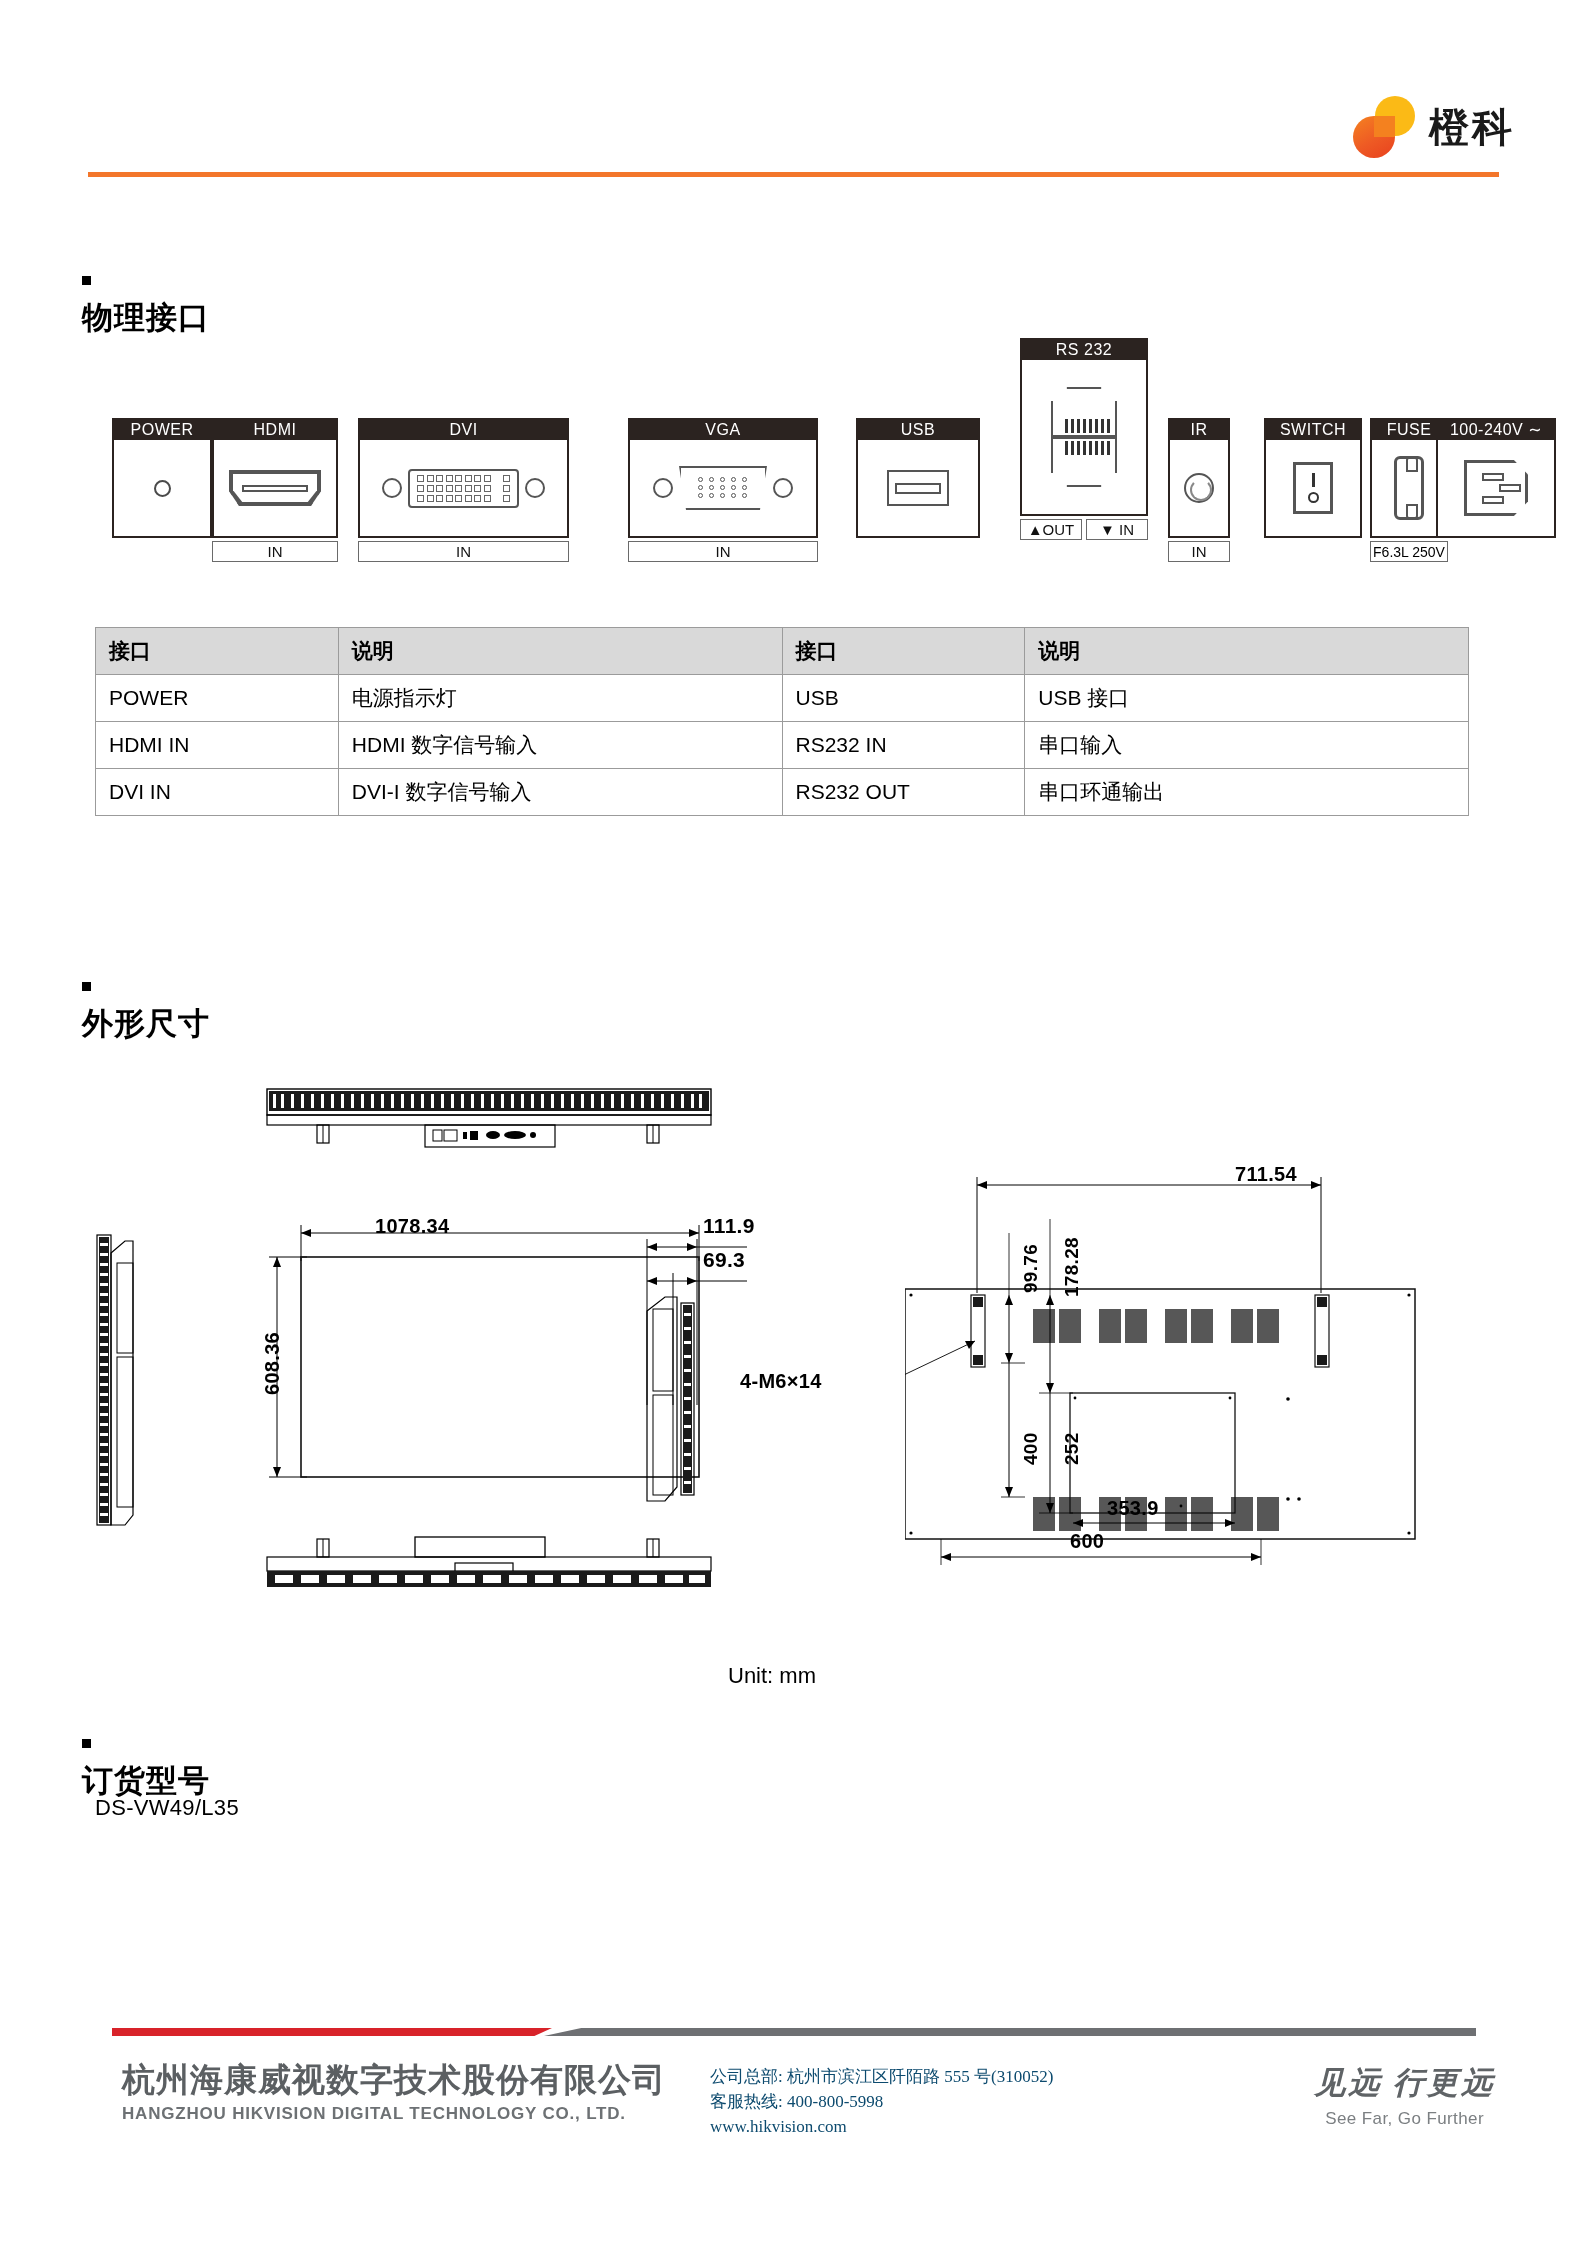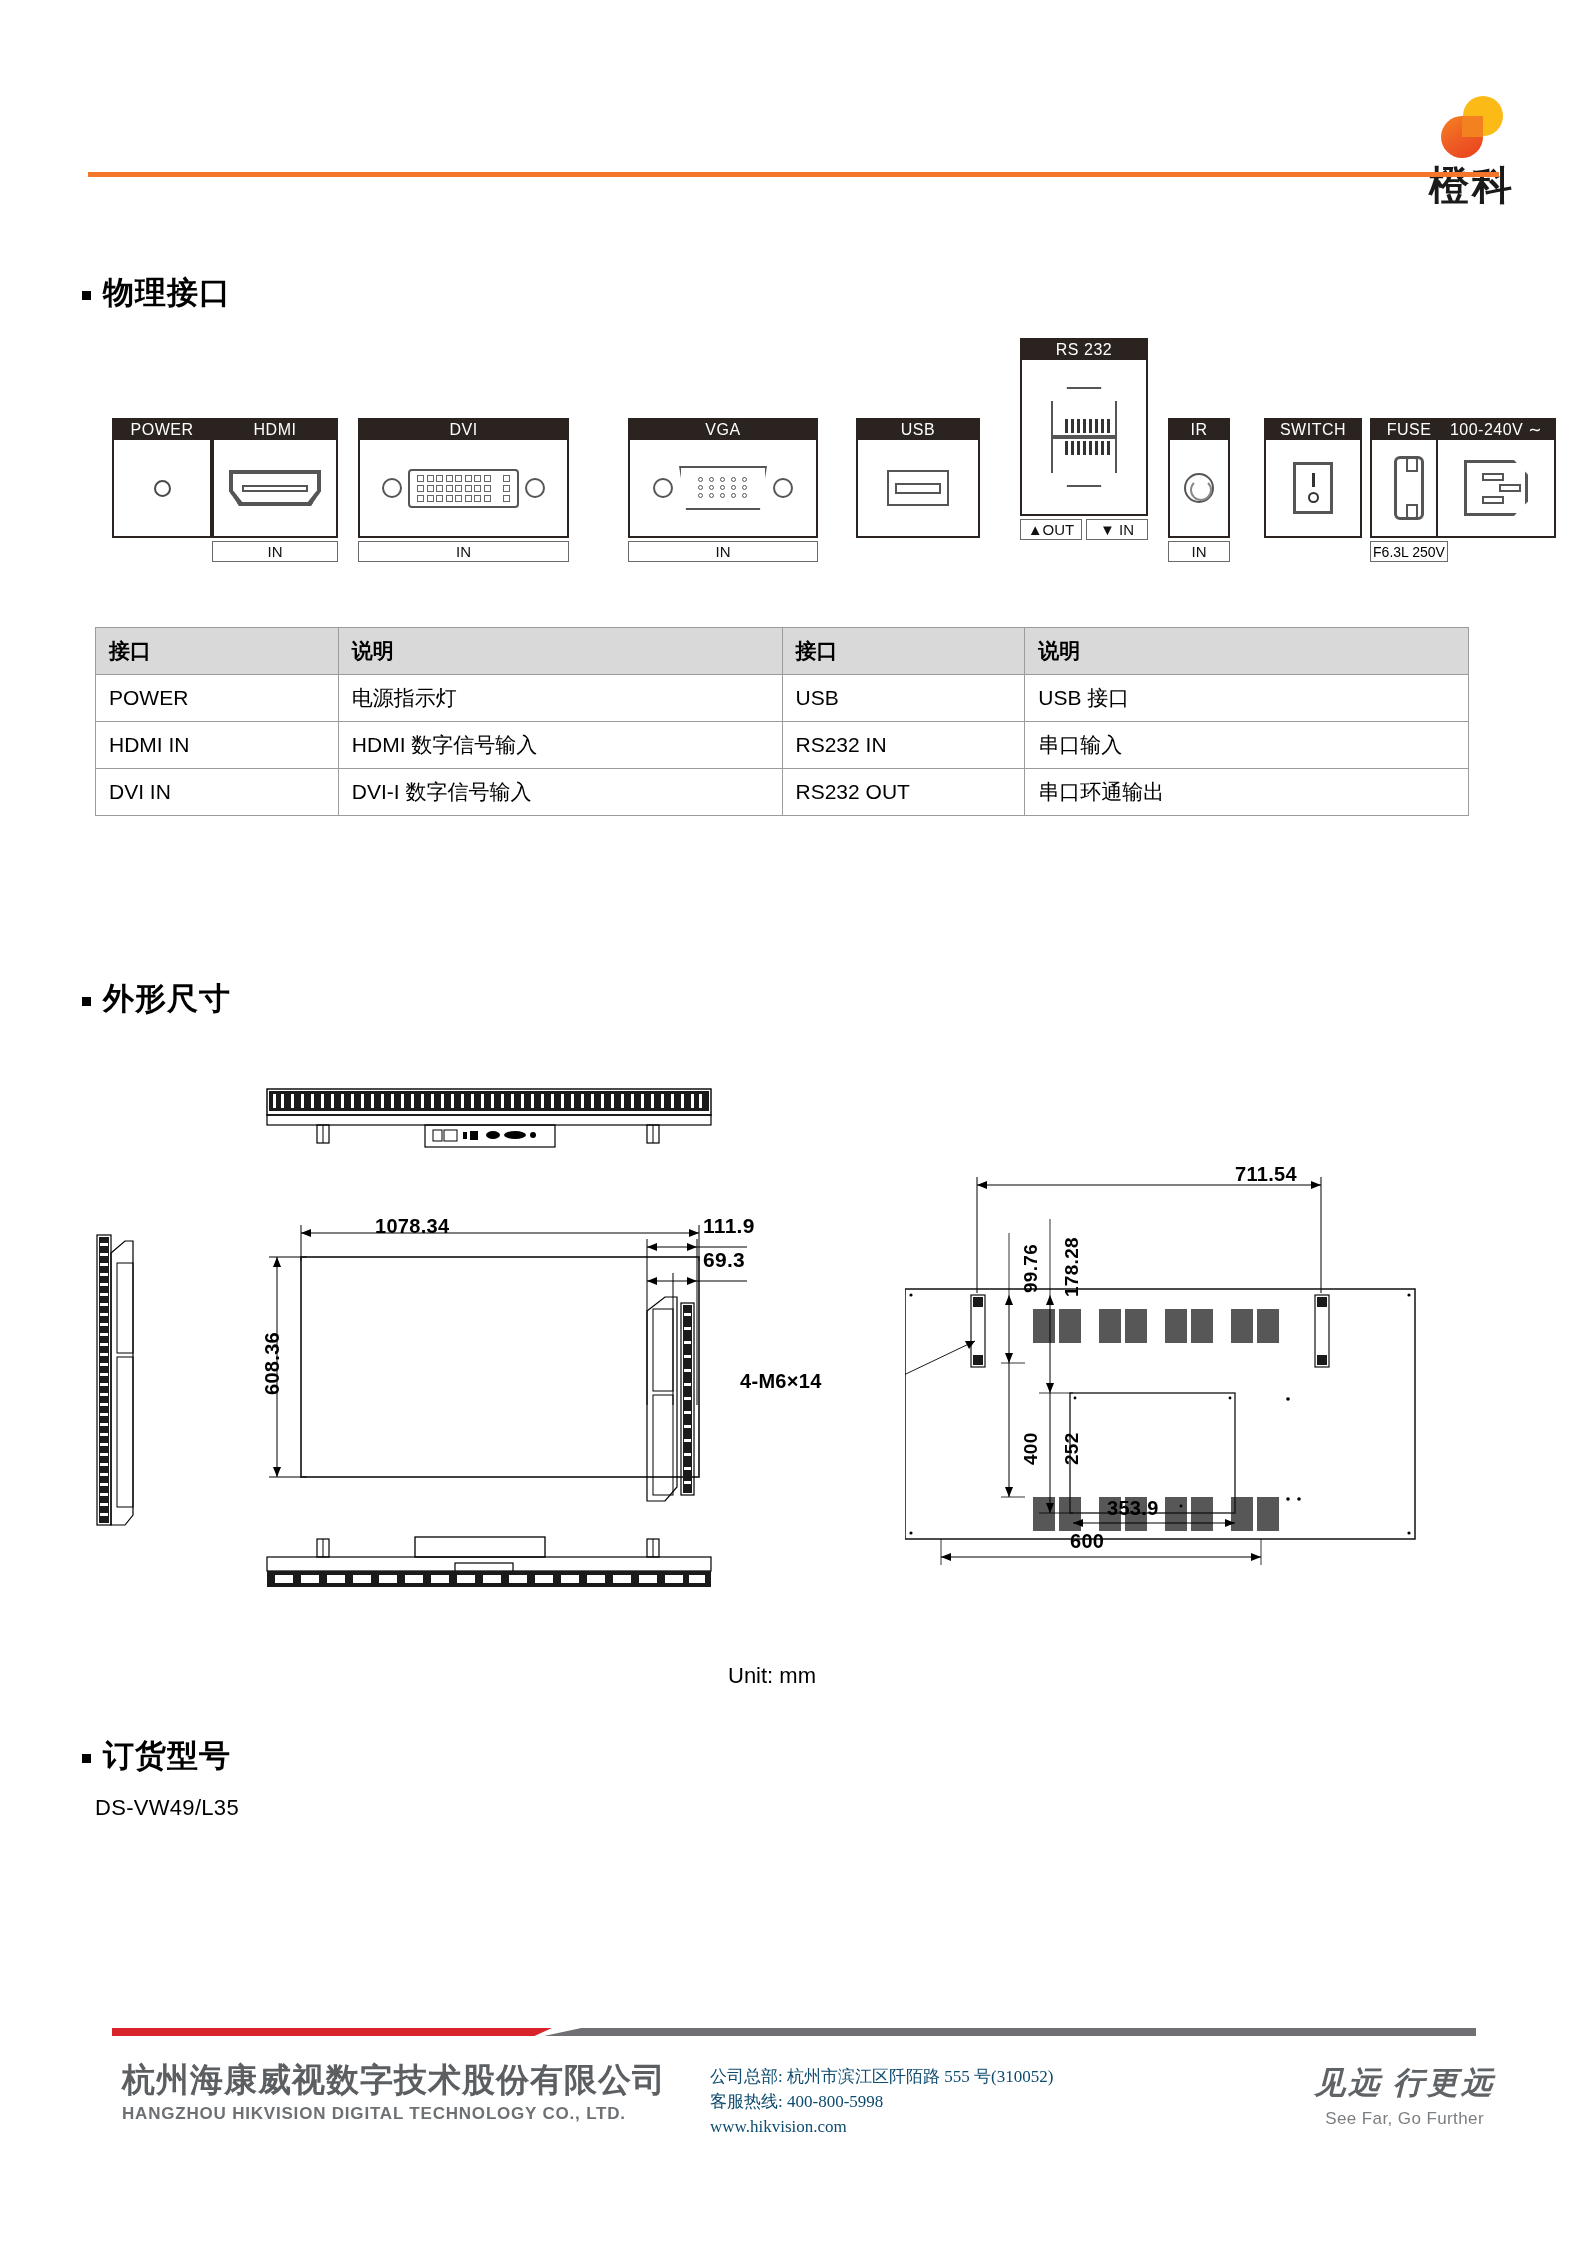--- a/index.html
+++ b/index.html
@@ -19,21 +19,21 @@
     position: absolute;
     top: 0; left: 0; right: 0;
     height: 190px;
   }
   .brand-logo {
     position: absolute;
     right: 72px;
     top: 96px;
     display: flex;
     align-items: center;
-    flex-direction: column;
+    gap: 14px;
   }
   .brand-mark {
     position: relative;
     width: 62px; height: 62px;
   }
   .brand-mark .pie2 {
     position: absolute;
     left: 22px; top: 0;
     width: 40px; height: 40px;
     background: #FBBA16;
@@ -64,25 +64,26 @@
     left: 88px; right: 88px;
     top: 172px;
     height: 5px;
     background: #F3762B;
   }
 
   
   .section-title {
     position: absolute;
     display: flex;
-    align-items: center;
+    align-items: flex-start;
     gap: 12px;
     font-size: 31px;
     font-weight: bold;
     letter-spacing: 1px;
+    flex-direction: column;
   }
   .section-title .bullet {
     width: 9px; height: 9px;
     background: #000;
     display: inline-block;
     margin-top: 4px;
   }
 
   
   .connectors {

